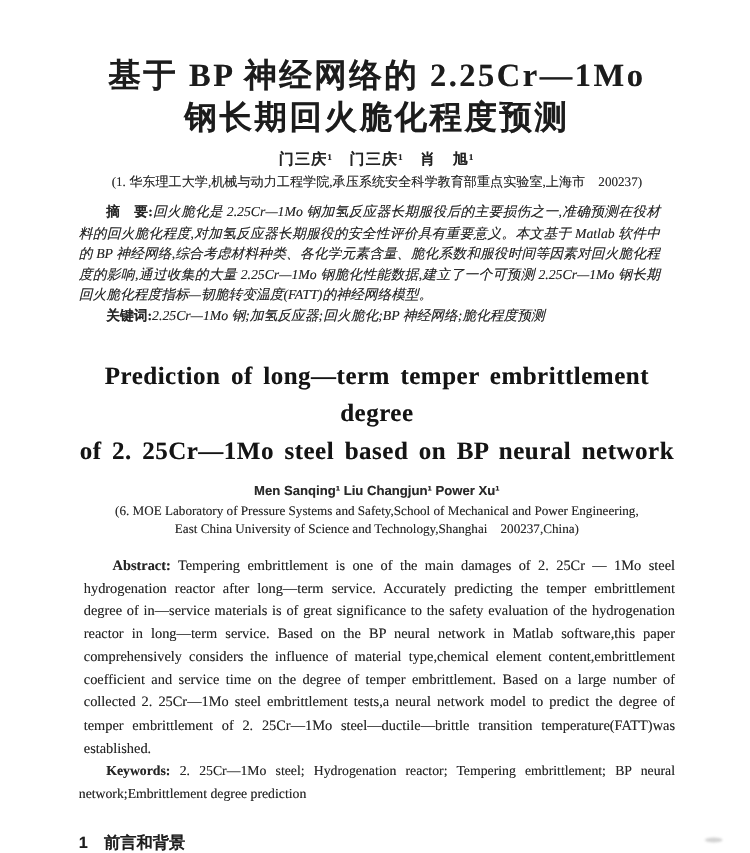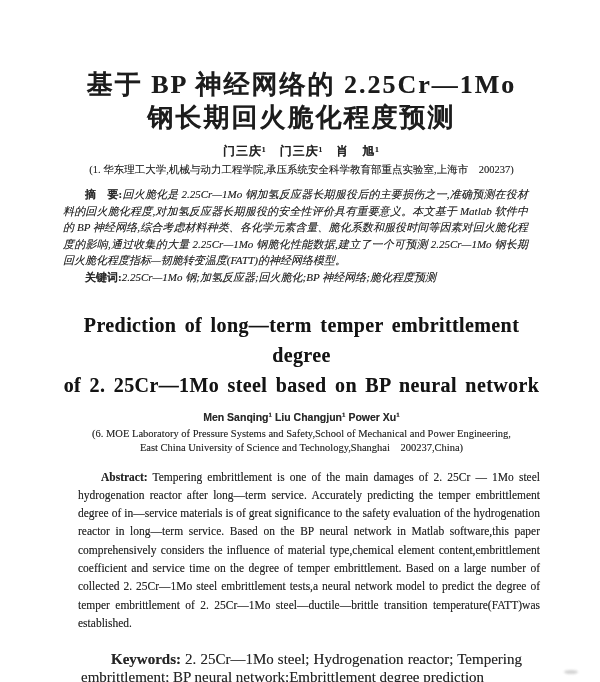--- a/index.html
+++ b/index.html
@@ -5,21 +5,21 @@
   html,body{margin:0;padding:0;}
   body{
     width:600px;height:682px;overflow:hidden;
     background:#ffffff;
     font-family:"Liberation Serif","DejaVu Serif",serif;
     color:#242424;
   }
   .page{
     box-sizing:border-box;
     width:600px;height:682px;
-    padding:68px 60px 0 63px;
+    padding:44px 60px 0 63px;
     text-shadow:0 0 0.5px rgba(20,20,20,.45);
     position:relative;
   }
   
   .cn-title{
     margin:0;text-align:center;
     font-size:26px;font-weight:bold;line-height:33px;
     letter-spacing:2px;color:#1c1c1c;
   }
   .cn-authors{
@@ -50,27 +50,27 @@
   .en-authors{
     margin:11px 0 0 0;text-align:center;
     font-family:"Liberation Sans","DejaVu Sans",sans-serif;
     font-size:10.5px;font-weight:bold;color:#2a2a2a;
   }
   .en-affiliation{
     margin:4px 0 0 0;text-align:center;
     font-size:10.5px;line-height:14.5px;color:#2a2a2a;
   }
   .en-abstract{
-    margin:12px 0 0 15px;
+    margin:12px 0 0 4px;
     font-size:11.5px;line-height:18.3px;
     text-align:justify;text-indent:2em;color:#262626;
   }
   .en-abstract .lbl, .en-keywords .lbl{font-weight:bold;}
   .en-keywords{
-    margin:18px;font-size:15px;line-height:18.3px;
+    margin:0;font-size:11px;line-height:18.3px;
     text-align:justify;text-indent:2em;color:#262626;
   }
   
   .sec-heading{
     margin:20px 0 0 0;
     font-size:13px;font-weight:bold;color:#1d1d1d;
     font-family:"Liberation Sans","DejaVu Sans",sans-serif;
   }
   
   .smudge{

